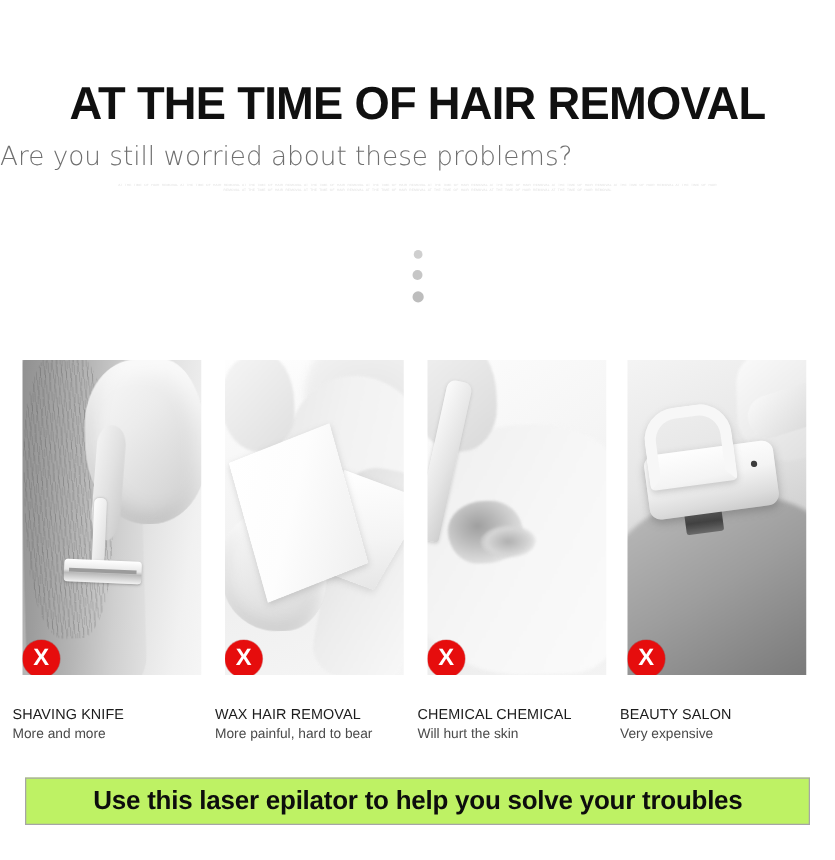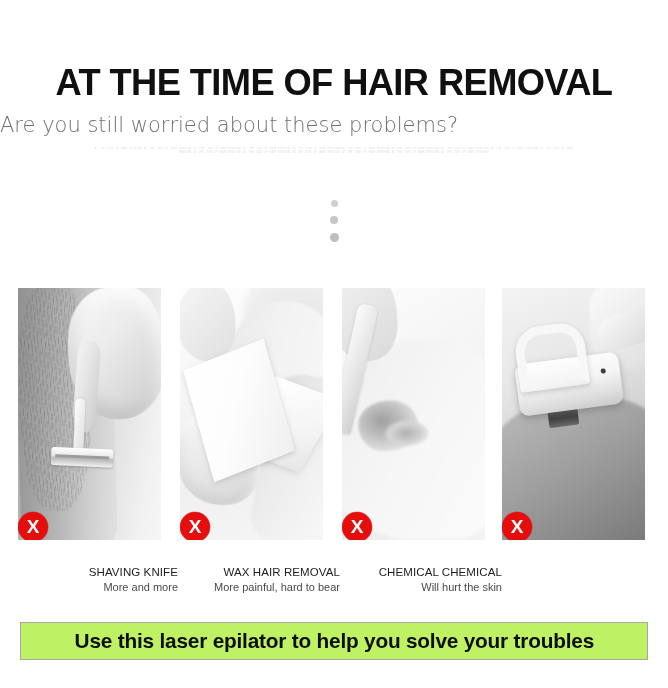--- a/index.html
+++ b/index.html
@@ -404,21 +404,21 @@
     position: absolute;
     left: 0;
     top: 565px;
     width: 668px;
     height: 42px;
   }
   .caption {
     position: absolute;
     top: 0;
     width: 168px;
-    text-align: right;
+    text-align: left;
   }
   .caption.c1 { left: 10px; }
   .caption.c2 { left: 172px; }
   .caption.c3 { left: 334px; }
   .caption.c4 { left: 496px; }
   .cap-title {
     font-family: "Liberation Sans", sans-serif;
     font-size: 11.5px;
     font-weight: 400;
     color: #1c1c1c;
@@ -549,17 +549,21 @@
     <div class="cap-sub">More and more</div>
   </div>
   <div class="caption c2">
     <div class="cap-title">WAX HAIR REMOVAL</div>
     <div class="cap-sub">More painful, hard to bear</div>
   </div>
   <div class="caption c3">
     <div class="cap-title">CHEMICAL CHEMICAL</div>
     <div class="cap-sub">Will hurt the skin</div>
   </div>
+  <div class="caption c4">
+    <div class="cap-title">BEAUTY SALON</div>
+    <div class="cap-sub">Very expensive</div>
+  </div>
 </div>
 
 <div id="bottom-banner">
   <span id="bottom-banner-text">Use this laser epilator to help you solve your troubles</span>
 </div>
 
 </body></html>

